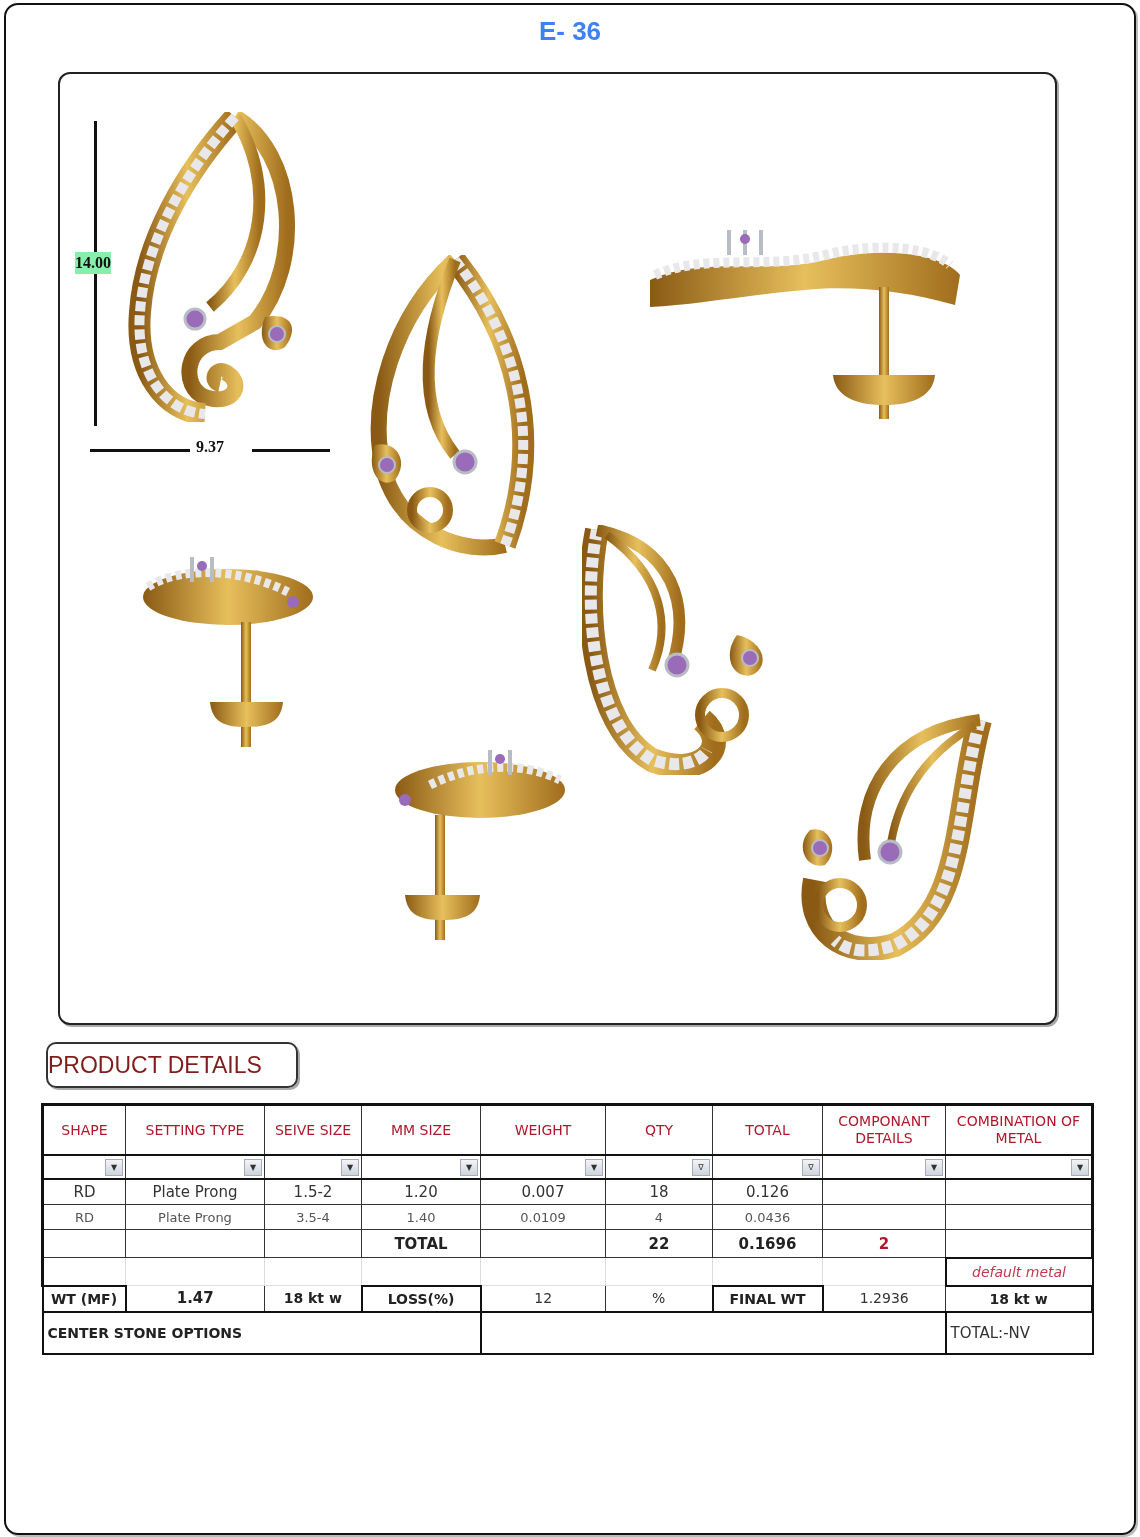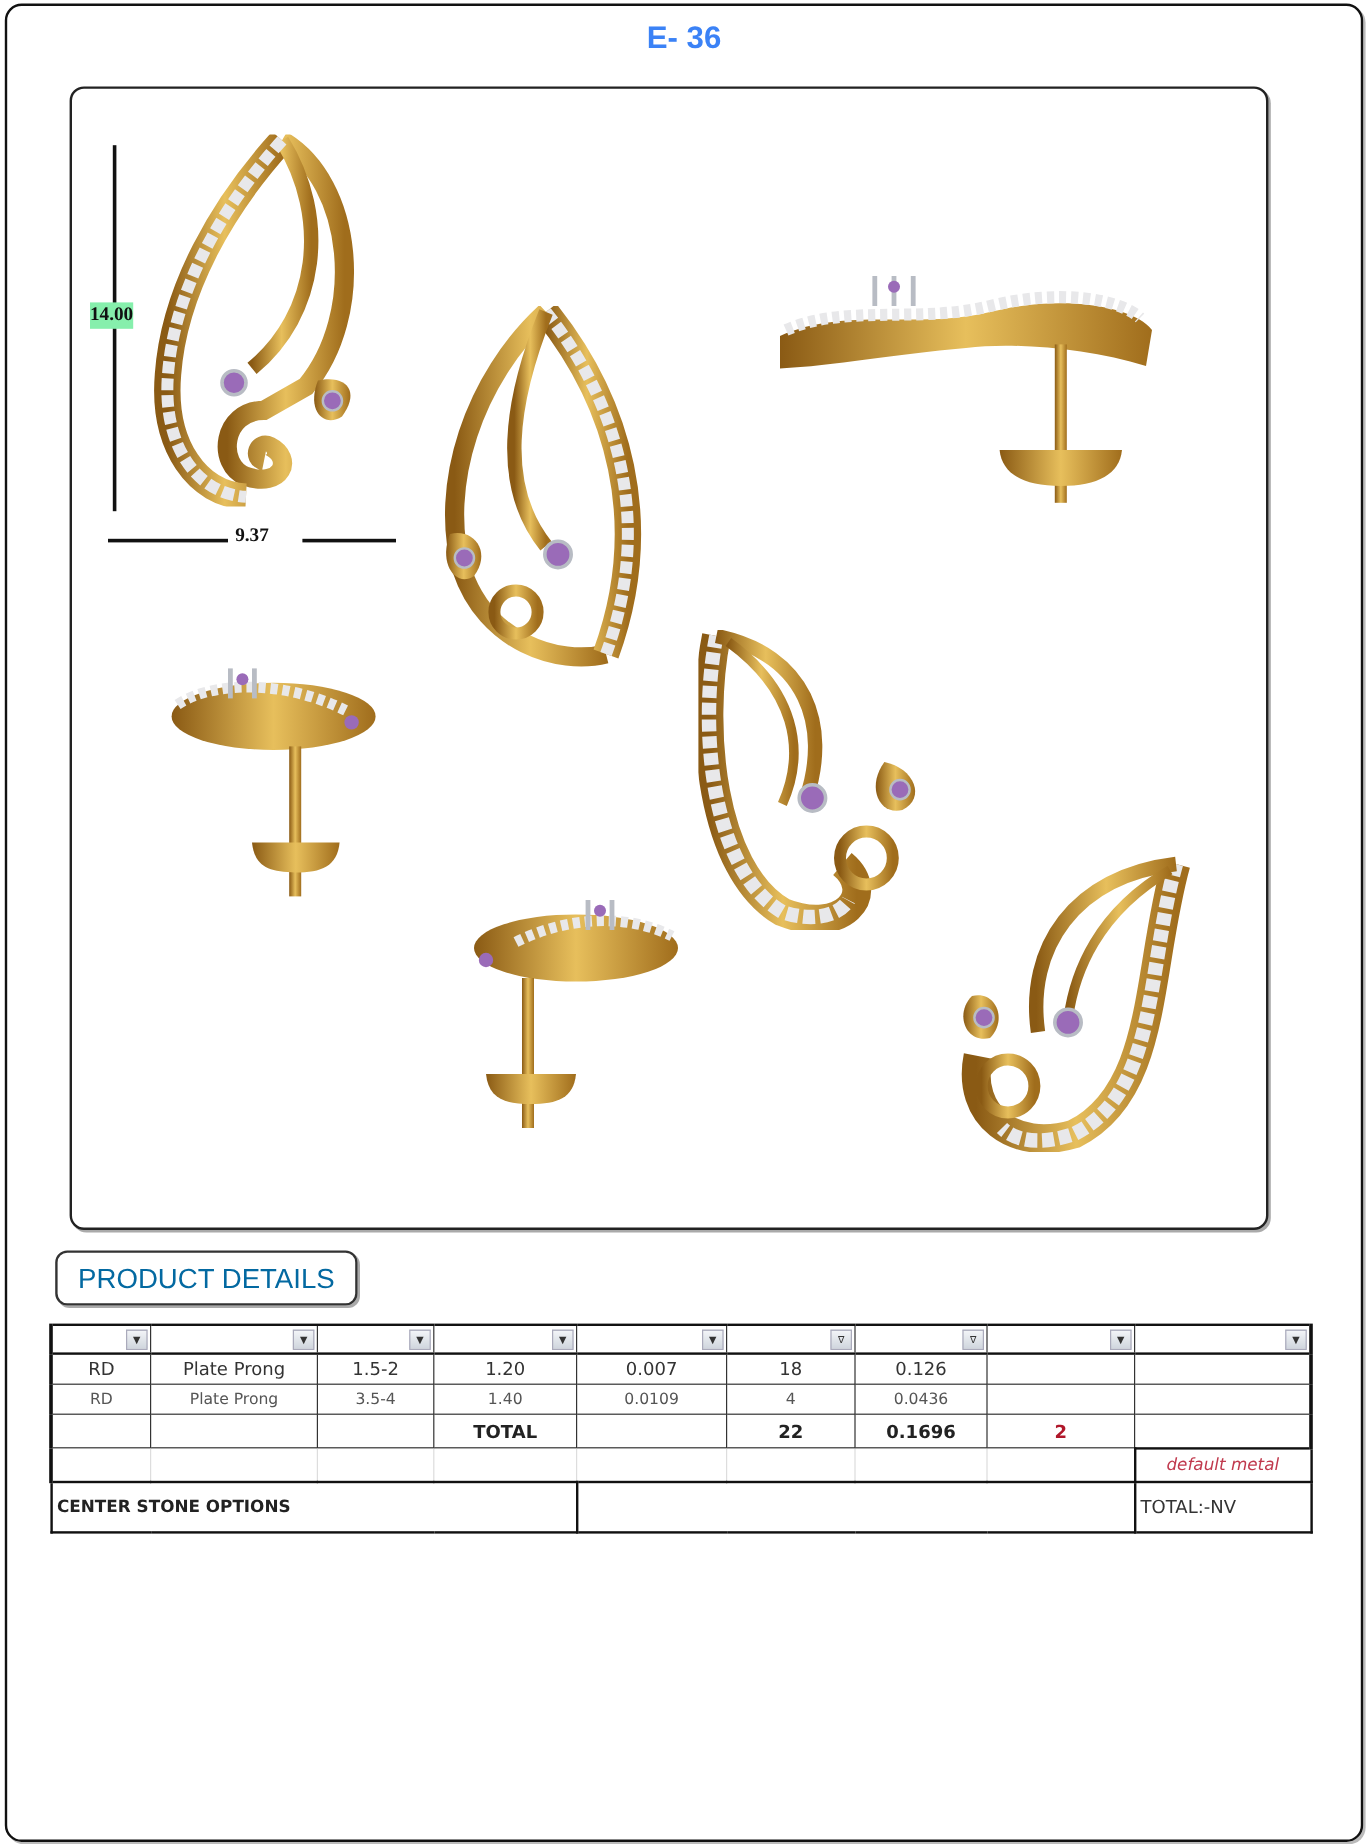--- a/index.html
+++ b/index.html
@@ -6,21 +6,21 @@
   body { width: 1140px; height: 1537px; position: relative; overflow: hidden; font-family: "Liberation Sans", sans-serif; }
   .page-frame { position: absolute; left: 4px; top: 3px; width: 1128px; height: 1528px; border: 2px solid #111; border-radius: 14px; box-shadow: 2px 2px 0 #bbb; }
   .title { position: absolute; left: 0; width: 1140px; top: 16px; text-align: center; font-size: 26px; font-weight: bold; color: #3b82f6; font-family: "Liberation Sans", sans-serif; letter-spacing: 0px; }
   .image-panel { position: absolute; left: 58px; top: 72px; width: 995px; height: 949px; border: 2px solid #222; border-radius: 12px; box-shadow: 2px 2px 0 #aaa; background: #fff; }
   .dim-v-line { position: absolute; left: 94px; top: 121px; width: 3px; height: 305px; background: #111; }
   .dim-v-label { position: absolute; left: 75px; top: 252px; background: #86efac; font-family: "Liberation Serif", serif; font-weight: bold; font-size: 16px; padding: 2px 0; color: #111; }
   .dim-h-line1 { position: absolute; left: 90px; top: 449px; width: 100px; height: 3px; background: #111; }
   .dim-h-line2 { position: absolute; left: 252px; top: 449px; width: 78px; height: 3px; background: #111; }
   .dim-h-label { position: absolute; left: 196px; top: 438px; font-family: "Liberation Serif", serif; font-weight: bold; font-size: 16px; color: #111; }
   .render { position: absolute; }
-  .product-details-label { position: absolute; left: 46px; top: 1042px; width: 248px; height: 42px; border: 2px solid #333; border-radius: 10px; box-shadow: 2px 2px 0 #aaa; font-size: 23px; line-height: 42px; text-align: center; color: #0369a1; font-family: "Liberation Sans", sans-serif; }
+  .product-details-label { position: absolute; left: 46px; top: 1042px; width: 248px; height: 42px; border: 2px solid #333; border-radius: 10px; box-shadow: 2px 2px 0 #aaa; font-size: 23px; line-height: 42px; text-align: left; color: #7f1d1d; font-family: "Liberation Sans", sans-serif; }
   table.details { position: absolute; left: 41px; top: 1103px; width: 1050px; border-collapse: collapse; font-family: "DejaVu Sans", sans-serif; table-layout: fixed; }
   table.details td { border: 1px solid #333; text-align: center; font-size: 14px; color: #333; padding: 0 2px; height: 24px; overflow: hidden; white-space: nowrap; }
   table.details tr.hdr td { height: 48px; color: #b0172a; font-size: 14px; white-space: normal; line-height: 17px; border-top: 3px solid #111; }
   table.details tr.filter td { height: 22px; border-top: 2px solid #111; border-bottom: 2px solid #111; position: relative; }
   .dd { position: absolute; right: 2px; top: 3px; width: 18px; height: 17px; background: linear-gradient(#f2f4f7, #cfd5dd); border: 1px solid #aab; box-sizing: border-box; font-size: 8px; line-height: 16px; color: #333; text-align: center; }
   td.bold { font-weight: bold; color: #222 !important; font-size: 15px !important; }
   td.red { color: #b0172a !important; }
   td.pink { color: #c0394d !important; font-style: italic; }
   td.left { text-align: left !important; padding-left: 4px !important; }
   td.thick { border: 2px solid #111 !important; }
@@ -136,20 +136,31 @@
       <col style="width:139px">
       <col style="width:97px">
       <col style="width:119px">
       <col style="width:125px">
       <col style="width:107px">
       <col style="width:110px">
       <col style="width:123px">
       <col style="width:147px">
   </colgroup>
   <tbody>
+      <tr class="hdr">
+    <td class="edge-l">SHAPE</td>
+    <td>SETTING  TYPE</td>
+    <td>SEIVE SIZE</td>
+    <td>MM SIZE</td>
+    <td>WEIGHT</td>
+    <td>QTY</td>
+    <td>TOTAL</td>
+    <td>COMPONANT DETAILS</td>
+    <td class="edge-r">COMBINATION OF METAL</td>
+  </tr>
   <tr class="filter">
     <td class="edge-l">
           <span class="dd">▼</span>
         </td>
     <td>
           <span class="dd">▼</span>
         </td>
     <td>
           <span class="dd">▼</span>
         </td>
@@ -209,19 +220,30 @@
     <td class="edge-l" style="border-right-color:#ddd"></td>
     <td style="border-color:#ddd;border-top-color:#333"></td>
     <td style="border-color:#ddd;border-top-color:#333"></td>
     <td style="border-color:#ddd;border-top-color:#333"></td>
     <td style="border-color:#ddd;border-top-color:#333"></td>
     <td style="border-color:#ddd;border-top-color:#333"></td>
     <td style="border-color:#ddd;border-top-color:#333"></td>
     <td style="border-color:#ddd;border-top-color:#333;border-right-color:#111"></td>
     <td class="edge-r pink thick">default metal</td>
   </tr>
+  <tr style="height:26px">
+    <td class="thick bold" style="font-size:14px !important">WT (MF)</td>
+    <td class="bold">1.47</td>
+    <td class="bold" style="font-size:14px !important">18 kt w</td>
+    <td class="thick bold" style="font-size:14px !important">LOSS(%)</td>
+    <td>12</td>
+    <td>%</td>
+    <td class="thick bold" style="font-size:14px !important">FINAL WT</td>
+    <td>1.2936</td>
+    <td class="edge-r bold" style="font-size:14px !important">18 kt w</td>
+  </tr>
   <tr class="lastrow" style="height:42px">
     <td colspan="4" class="thick left bold" style="font-size:14px !important">CENTER STONE OPTIONS</td>
     <td colspan="4" class="thick"></td>
     <td class="thick edge-r left" style="font-size:15px">TOTAL:-NV</td>
   </tr>
 </tbody>
   </table>
 
 </body></html>

